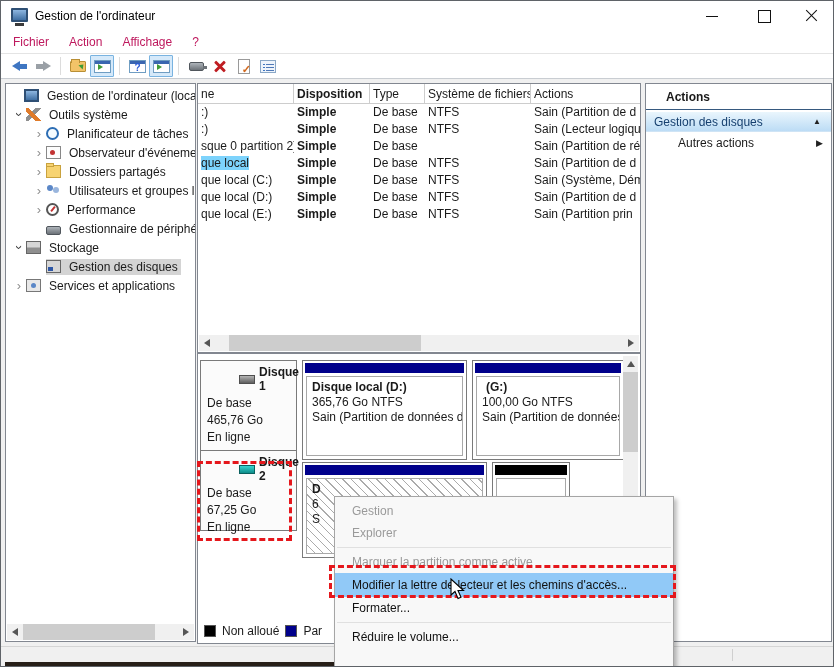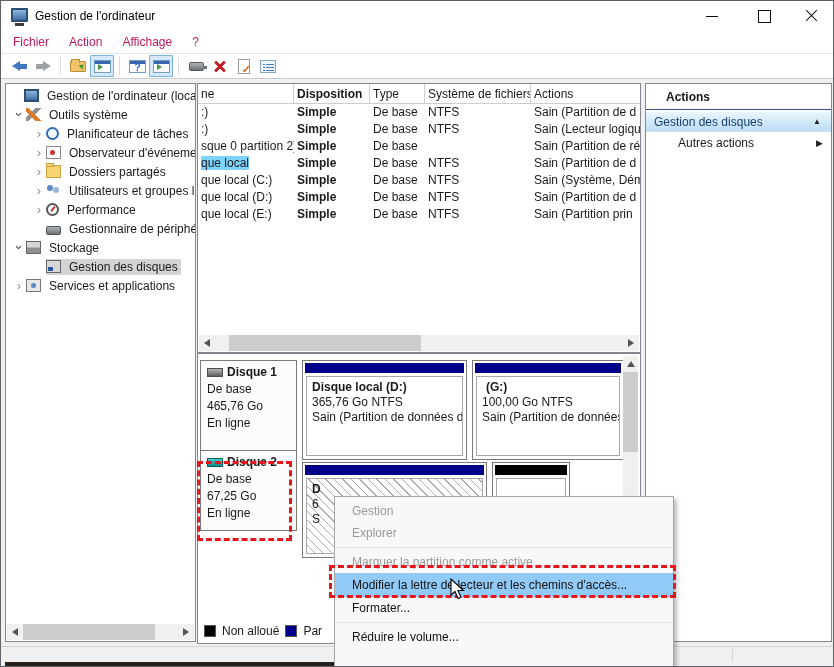--- a/index.html
+++ b/index.html
@@ -104,21 +104,21 @@
   
   #vol-header { display:flex; height:20px; border-bottom:1px solid #cdcdcd; background:#fff; align-items:center; }
   .hcell { height:20px; line-height:20px; padding-left:3px; border-right:1px solid #cdcdcd; overflow:hidden; white-space:nowrap; }
   .c1 { width:96px; } .c2 { width:76px;font-weight:bold; } .c3 { width:55px; } .c4 { width:106px; } .c5 { width:111px; border-right:none; flex:1; }
   .vrow { display:flex; height:17px; line-height:17px; white-space:nowrap; }
   .vcell { padding-left:3px; overflow:hidden; }
   .vrow .sel-name { background:#7dd3fc; }
 
   
   .disk-label { position:absolute; border:1px solid #7a7a7a; background:#fbfbfb; padding:4px 0 0 6px; }
-  .disk-label .dname { font-weight:bold; display:flex; align-items:center; gap:4px; }
+  .disk-label .dname { font-weight:bold; display:flex; align-items:center; gap:4px;margin-left:32px; }
   .dicon { width:16px; height:9px; border:1px solid #4f4f4f; background:linear-gradient(#b5b5b5,#5e5e5e); flex:none; }
   .dicon.teal { background:linear-gradient(#38d6d2,#0e8c89); border-color:#0a615f; }
   .disk-label .dline { margin-top:3px; }
   .part { position:absolute; border:1px solid #7a7a7a; background:#fff; }
   .pbar { position:absolute; left:2px; right:2px; top:2px; height:10px; }
   .pbody { position:absolute; left:3px; right:3px; top:15px; bottom:3px; border:1px solid #a8a8a8; padding:3px 0 0 5px; overflow:hidden; white-space:nowrap; }
   .pbody .pname { font-weight:bold; }
   .pbody div { line-height:15px; }
   .hatch { background:repeating-linear-gradient(45deg,#fff 0 5px,#ababab 5px 6px); }
   #legend { position:absolute; left:6px; top:270px; display:flex; align-items:center; gap:6px; white-space:nowrap; }

